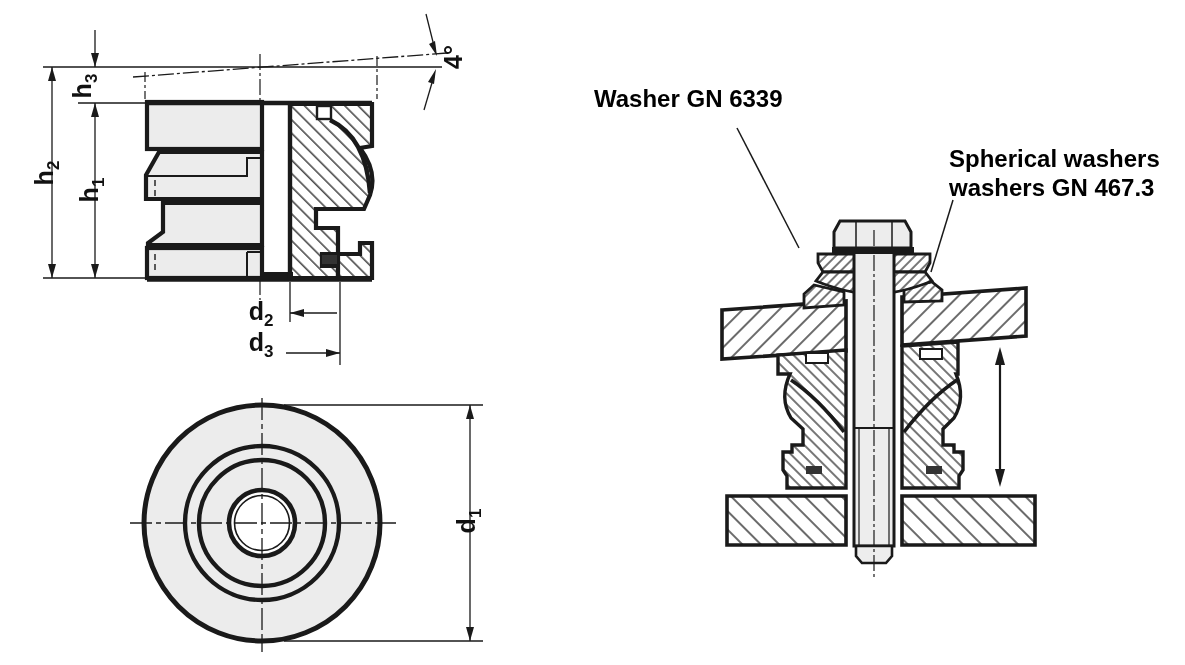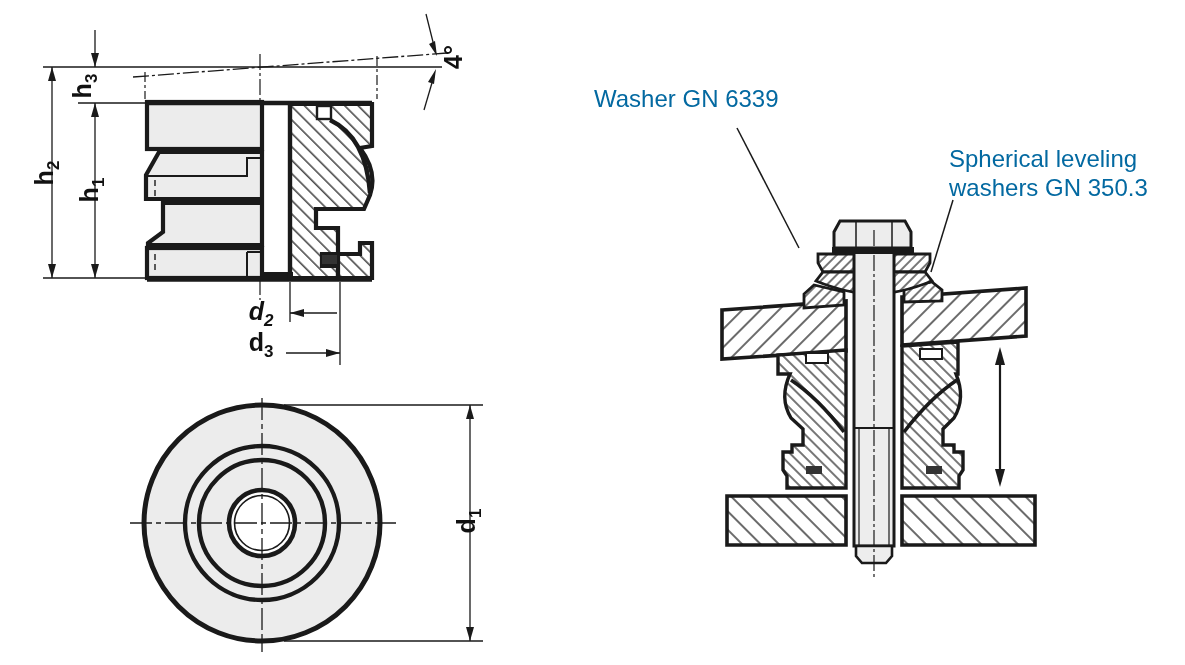--- a/index.html
+++ b/index.html
@@ -1,19 +1,19 @@
 <!DOCTYPE html>
 <html><head>
 <meta charset="utf-8">
 <style>
   html,body{margin:0;padding:0;background:#fff;}
   #canvas{position:relative;width:1185px;height:665px;background:#fff;overflow:hidden;
           font-family:"Liberation Sans", sans-serif;}
   #drawing-svg{position:absolute;left:0;top:0;}
-  .note-label{position:absolute;font-size:24px;font-weight:normal;color:#0369a1;
+  .note-label{position:absolute;font-size:24px;font-weight:bold;color:#000000;
               white-space:nowrap;line-height:29px;}
   .dim-label{position:absolute;font-size:25px;font-weight:bold;color:#111;
              white-space:nowrap;transform:translate(-50%,-50%);}
   .dim-label.rot{transform:translate(-50%,-50%) rotate(-90deg);}
   .dim-label sub{font-size:17px;line-height:0;}
 </style>
 </head>
 <body>
 
 <div id="canvas">
@@ -188,37 +188,37 @@
     </g>
 
     <line x1="737" y1="128" x2="799" y2="248" stroke="#1a1a1a" stroke-width="1.5"></line>
     <line x1="953" y1="200" x2="931" y2="272" stroke="#1a1a1a" stroke-width="1.5"></line>
   </g>
 </svg>
 
 <div class="note-label" style="left:594px;top:84px;">Washer GN 6339</div>
 
 <div class="note-label" style="left:949px;top:144px;">
-  <div>Spherical leveling</div>
-  <div>washers GN 350.3</div>
+  <div>Spherical washers</div>
+  <div>washers GN 467.3</div>
 </div>
 
 <div class="dim-label rot" style="left:44px;top:173px;">
   <span>h</span><sub>2</sub>
 </div>
 <div class="dim-label rot" style="left:89px;top:190px;">
   <span>h</span><sub>1</sub>
 </div>
 <div class="dim-label rot" style="left:82px;top:86px;">
   <span>h</span><sub>3</sub>
 </div>
 <div class="dim-label rot" style="left:453px;top:57px;">
   <span>4°</span>
 </div>
-<div class="dim-label" style="left:261px;top:311px;font-style:italic;">
+<div class="dim-label" style="left:261px;top:311px;">
   <span>d</span><sub>2</sub>
 </div>
 <div class="dim-label" style="left:261px;top:342px;">
   <span>d</span><sub>3</sub>
 </div>
 <div class="dim-label rot" style="left:466px;top:521px;">
   <span>d</span><sub>1</sub>
 </div>
 
 </div>

